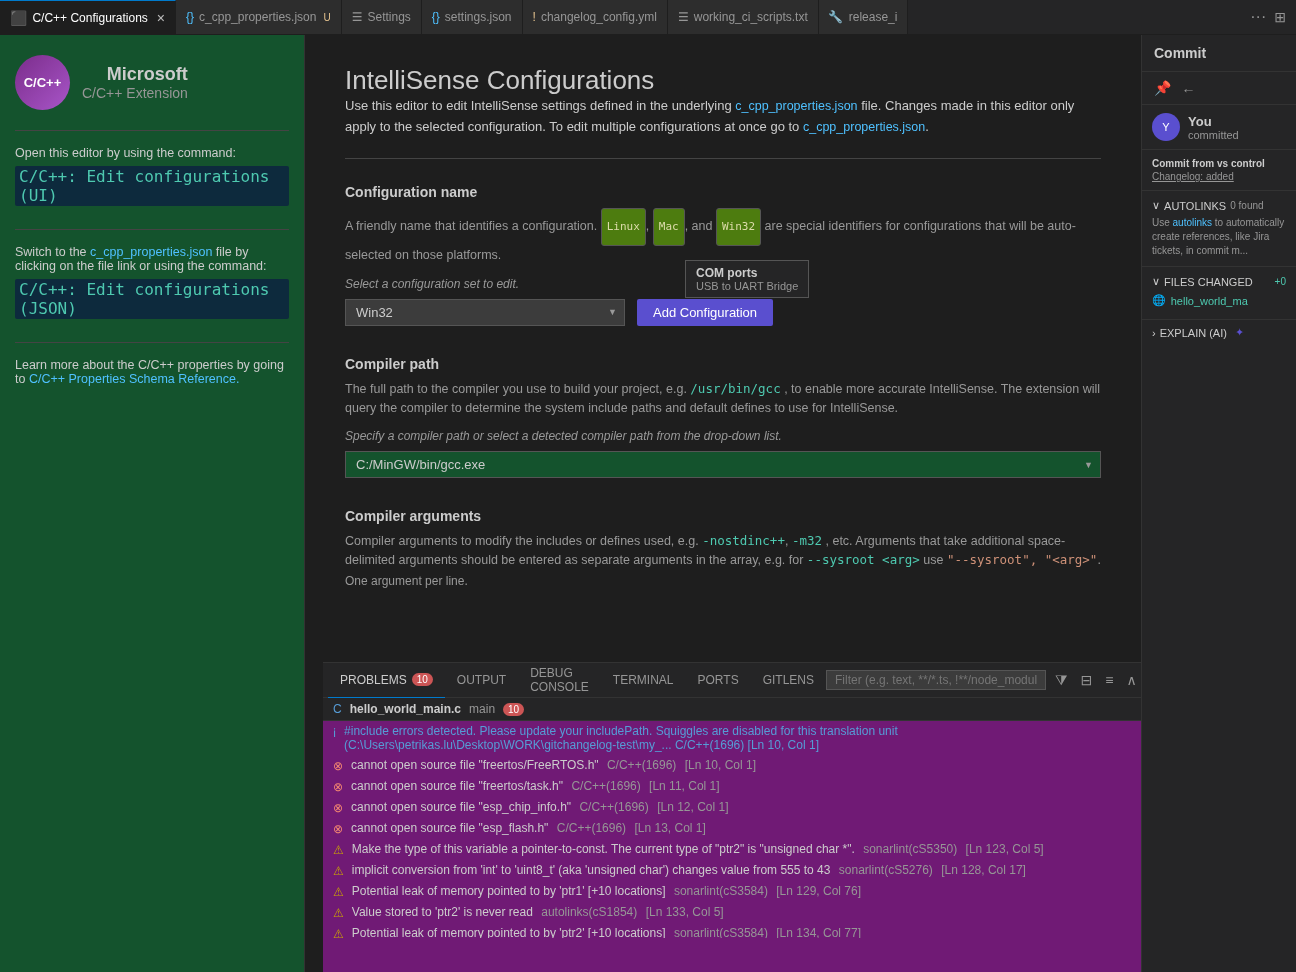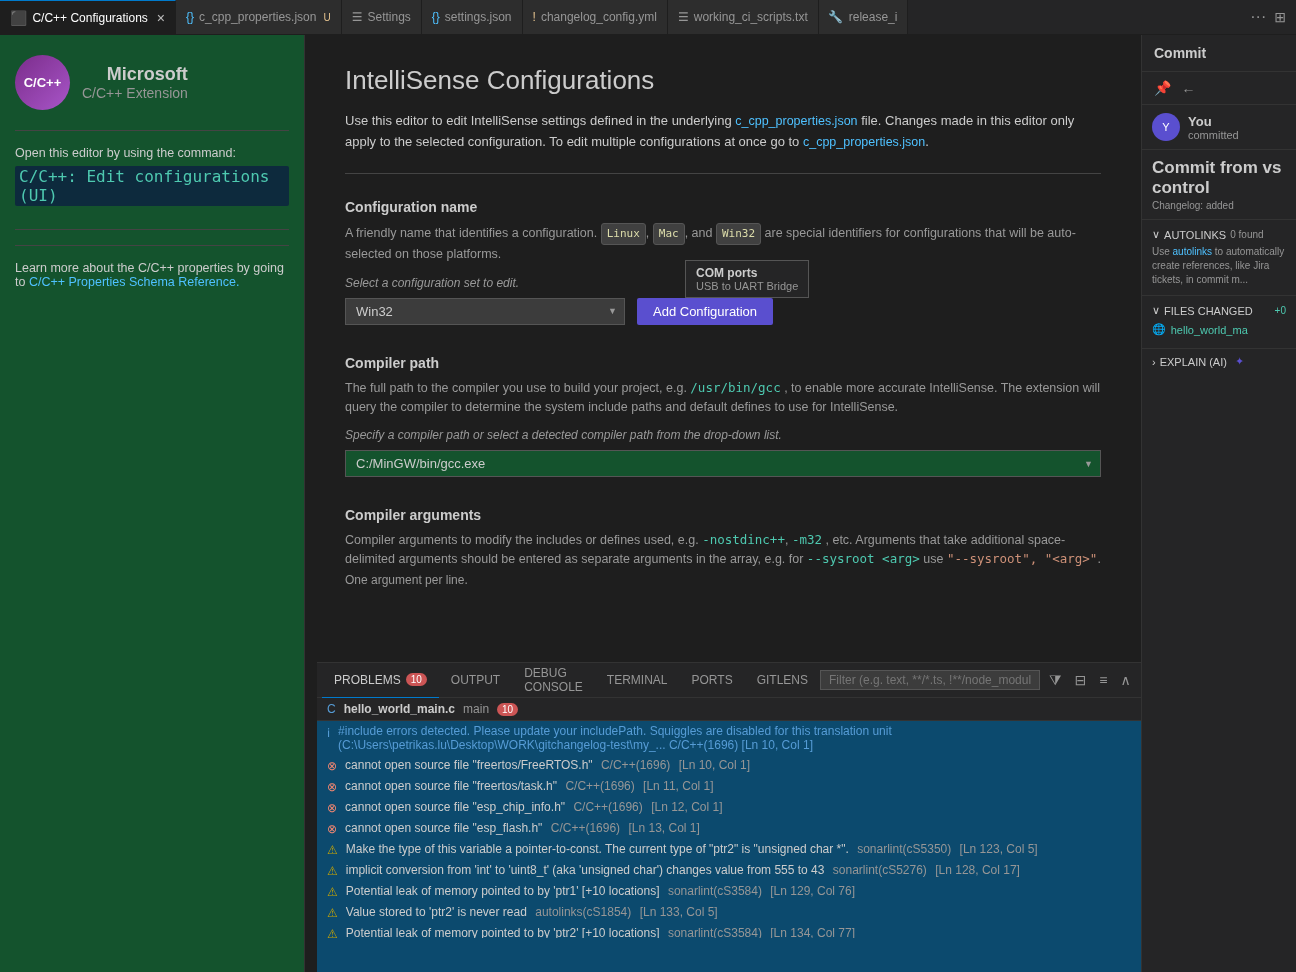--- a/index.html
+++ b/index.html
@@ -124,21 +124,20 @@
       flex: 1;
       overflow-y: auto;
       padding: 30px 40px;
       background: #1e1e1e;
     }
 
     .editor-title {
       font-size: 26px;
       font-weight: 300;
       color: #cccccc;
-      margin-bottom: 15px;
     }
 
     .editor-desc {
       font-size: 13px;
       color: #cccccc;
       line-height: 1.6;
       margin-bottom: 20px;
     }
     .editor-desc a { color: #4fc1ff; text-decoration: none; }
 
@@ -157,26 +156,26 @@
 
     .section-sublabel {
       font-size: 12.5px;
       color: #999;
       margin-bottom: 12px;
       line-height: 1.5;
     }
 
     .keyword-badge {
       display: inline-block;
-      background: #404040;
+      background: #4d7c0f;
       border: 1px solid #555;
       color: #dcdcaa;
       font-family: monospace;
       font-size: 11px;
-      padding: 2px 5px;
+      padding: 10px 5px;
       border-radius: 3px;
     }
 
     .select-label {
       font-size: 12px;
       color: #999;
       font-style: italic;
       margin-bottom: 8px;
     }
 
@@ -337,28 +336,29 @@
     }
 
     .user-name { font-size: 13px; color: #cccccc; font-weight: 600; }
     .user-action { font-size: 11px; color: #969696; }
 
     .commit-from-section {
       padding: 8px 10px;
       border-bottom: 1px solid #333;
     }
     .commit-from-title {
-      font-size: 17px;
+      font-size: 10px;
       font-weight: 600;
       color: #cccccc;
       margin-bottom: 2px;
     }
     .commit-from-sub {
       font-size: 10px;
       color: #969696;
+      text-decoration: underline;
     }
 
     .autolinks-section {
       padding: 8px 10px;
       border-bottom: 1px solid #333;
     }
     .autolinks-header {
       display: flex;
       align-items: center;
       gap: 4px;
@@ -414,24 +414,24 @@
       gap: 4px;
       font-size: 11px;
       color: #cccccc;
       cursor: pointer;
     }
 
     
     .bottom-panel {
       position: absolute;
       bottom: 0;
-      left: 12px;
+      left: 18px;
       right: 0;
       height: 310px;
-      background: #0c4a6e;
+      background: #701a75;
       border-top: 1px solid #333;
     }
 
     .bottom-tabs {
       display: flex;
       align-items: center;
       background: #252526;
       height: 35px;
       border-bottom: 1px solid #333;
       padding: 0 5px;
@@ -574,20 +574,28 @@
 
     <hr class="left-divider">
 
     <div class="left-section">
       <p>Open this editor by using the command:</p>
       <code>C/C++: Edit configurations (UI)</code>
     </div>
 
     <hr class="left-divider">
 
+    <div class="left-section">
+      <p>
+        <span>Switch to the</span>
+        <a class="left-link">c_cpp_properties.json</a>
+        <span>file by clicking on the file link or using the command:</span>
+      </p>
+      <code>C/C++: Edit configurations (JSON)</code>
+    </div>
 
     <hr class="left-divider">
 
     <div class="left-section">
       <p>
         <span>Learn more about the C/C++ properties by going to</span>
         <a class="left-link">C/C++ Properties Schema Reference.</a>
       </p>
     </div>
   </div>

